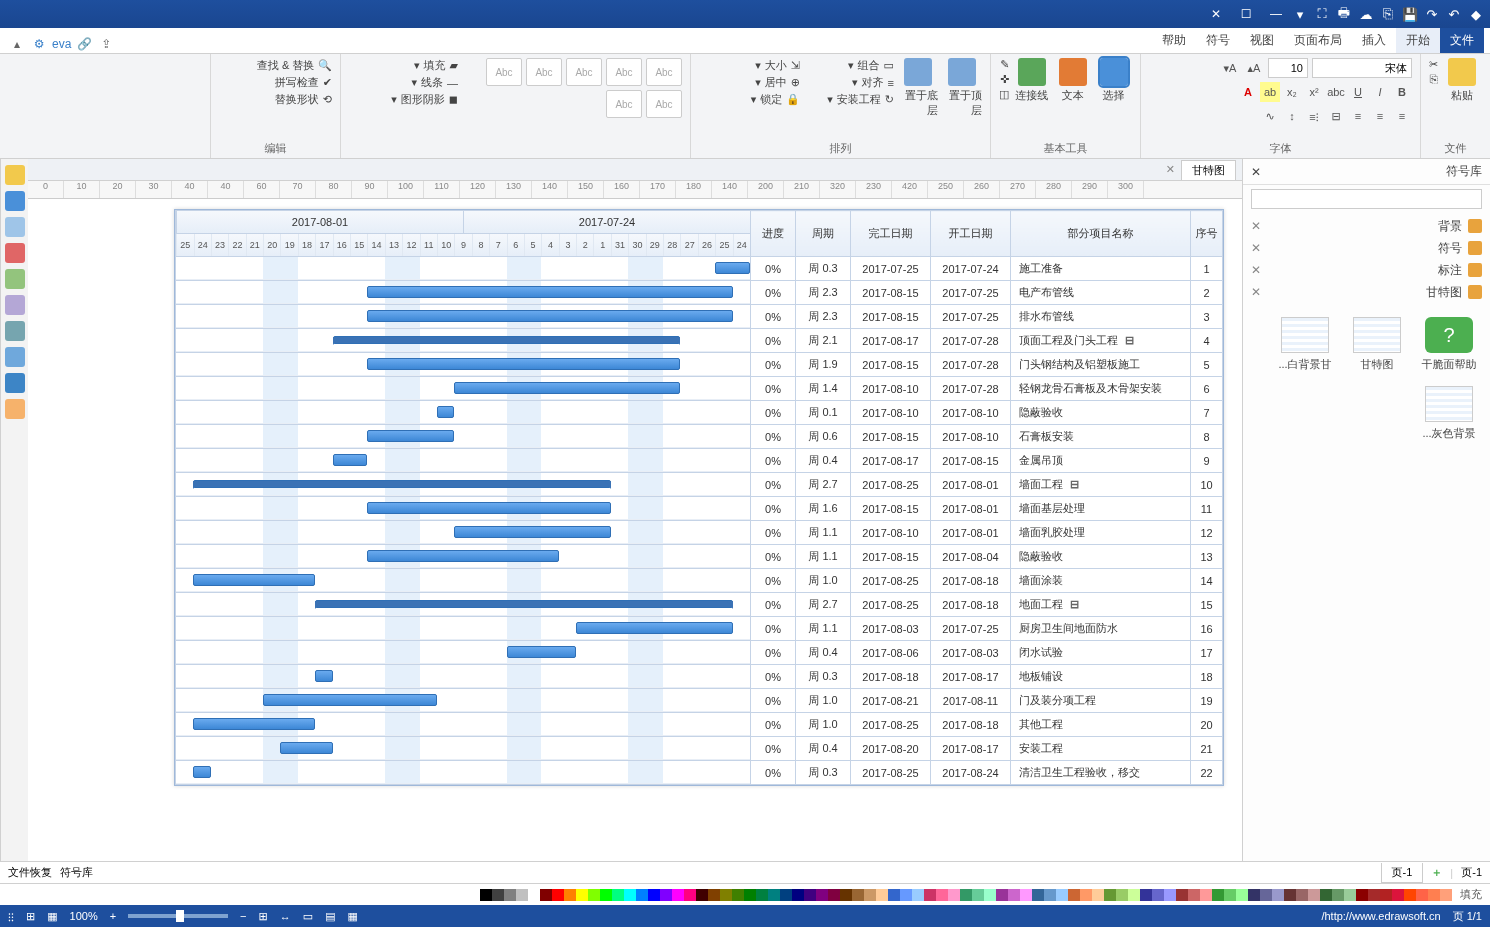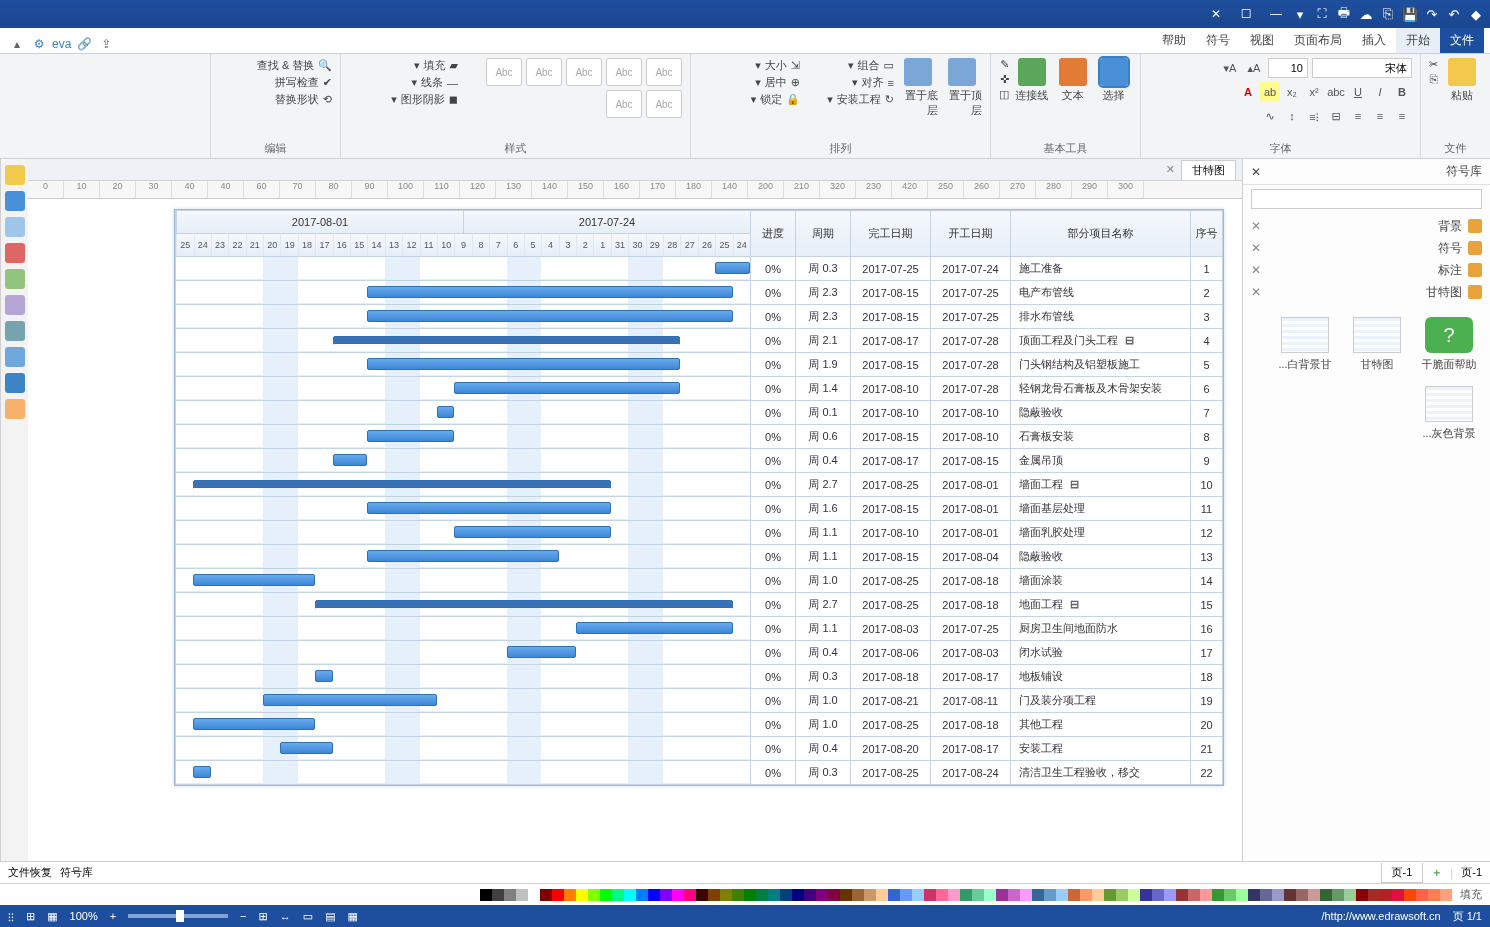--- a/index.html
+++ b/index.html
@@ -230,21 +230,20 @@
         <div class="shape-sw">Abc</div>
         <div class="shape-sw">Abc</div>
         <div class="shape-sw">Abc</div>
       </div>
       <div class="small-row" style="min-width:70px">
         <span class="ln">▰ <span>填充</span> ▾</span>
         <span class="ln">— <span>线条</span> ▾</span>
         <span class="ln">◼ <span>图形阴影</span> ▾</span>
       </div>
     </div>
-    <div class="ribbon-group-label">样式</div>
   </div>
   <div class="ribbon-group" style="width:130px">
     <div class="ribbon-group-body">
       <div class="small-row">
         <span class="ln">🔍 <span>查找 &amp; 替换</span></span>
         <span class="ln">✔ <span>拼写检查</span></span>
         <span class="ln">⟲ <span>替换形状</span></span>
       </div>
     </div>
     <div class="ribbon-group-label">编辑</div>

